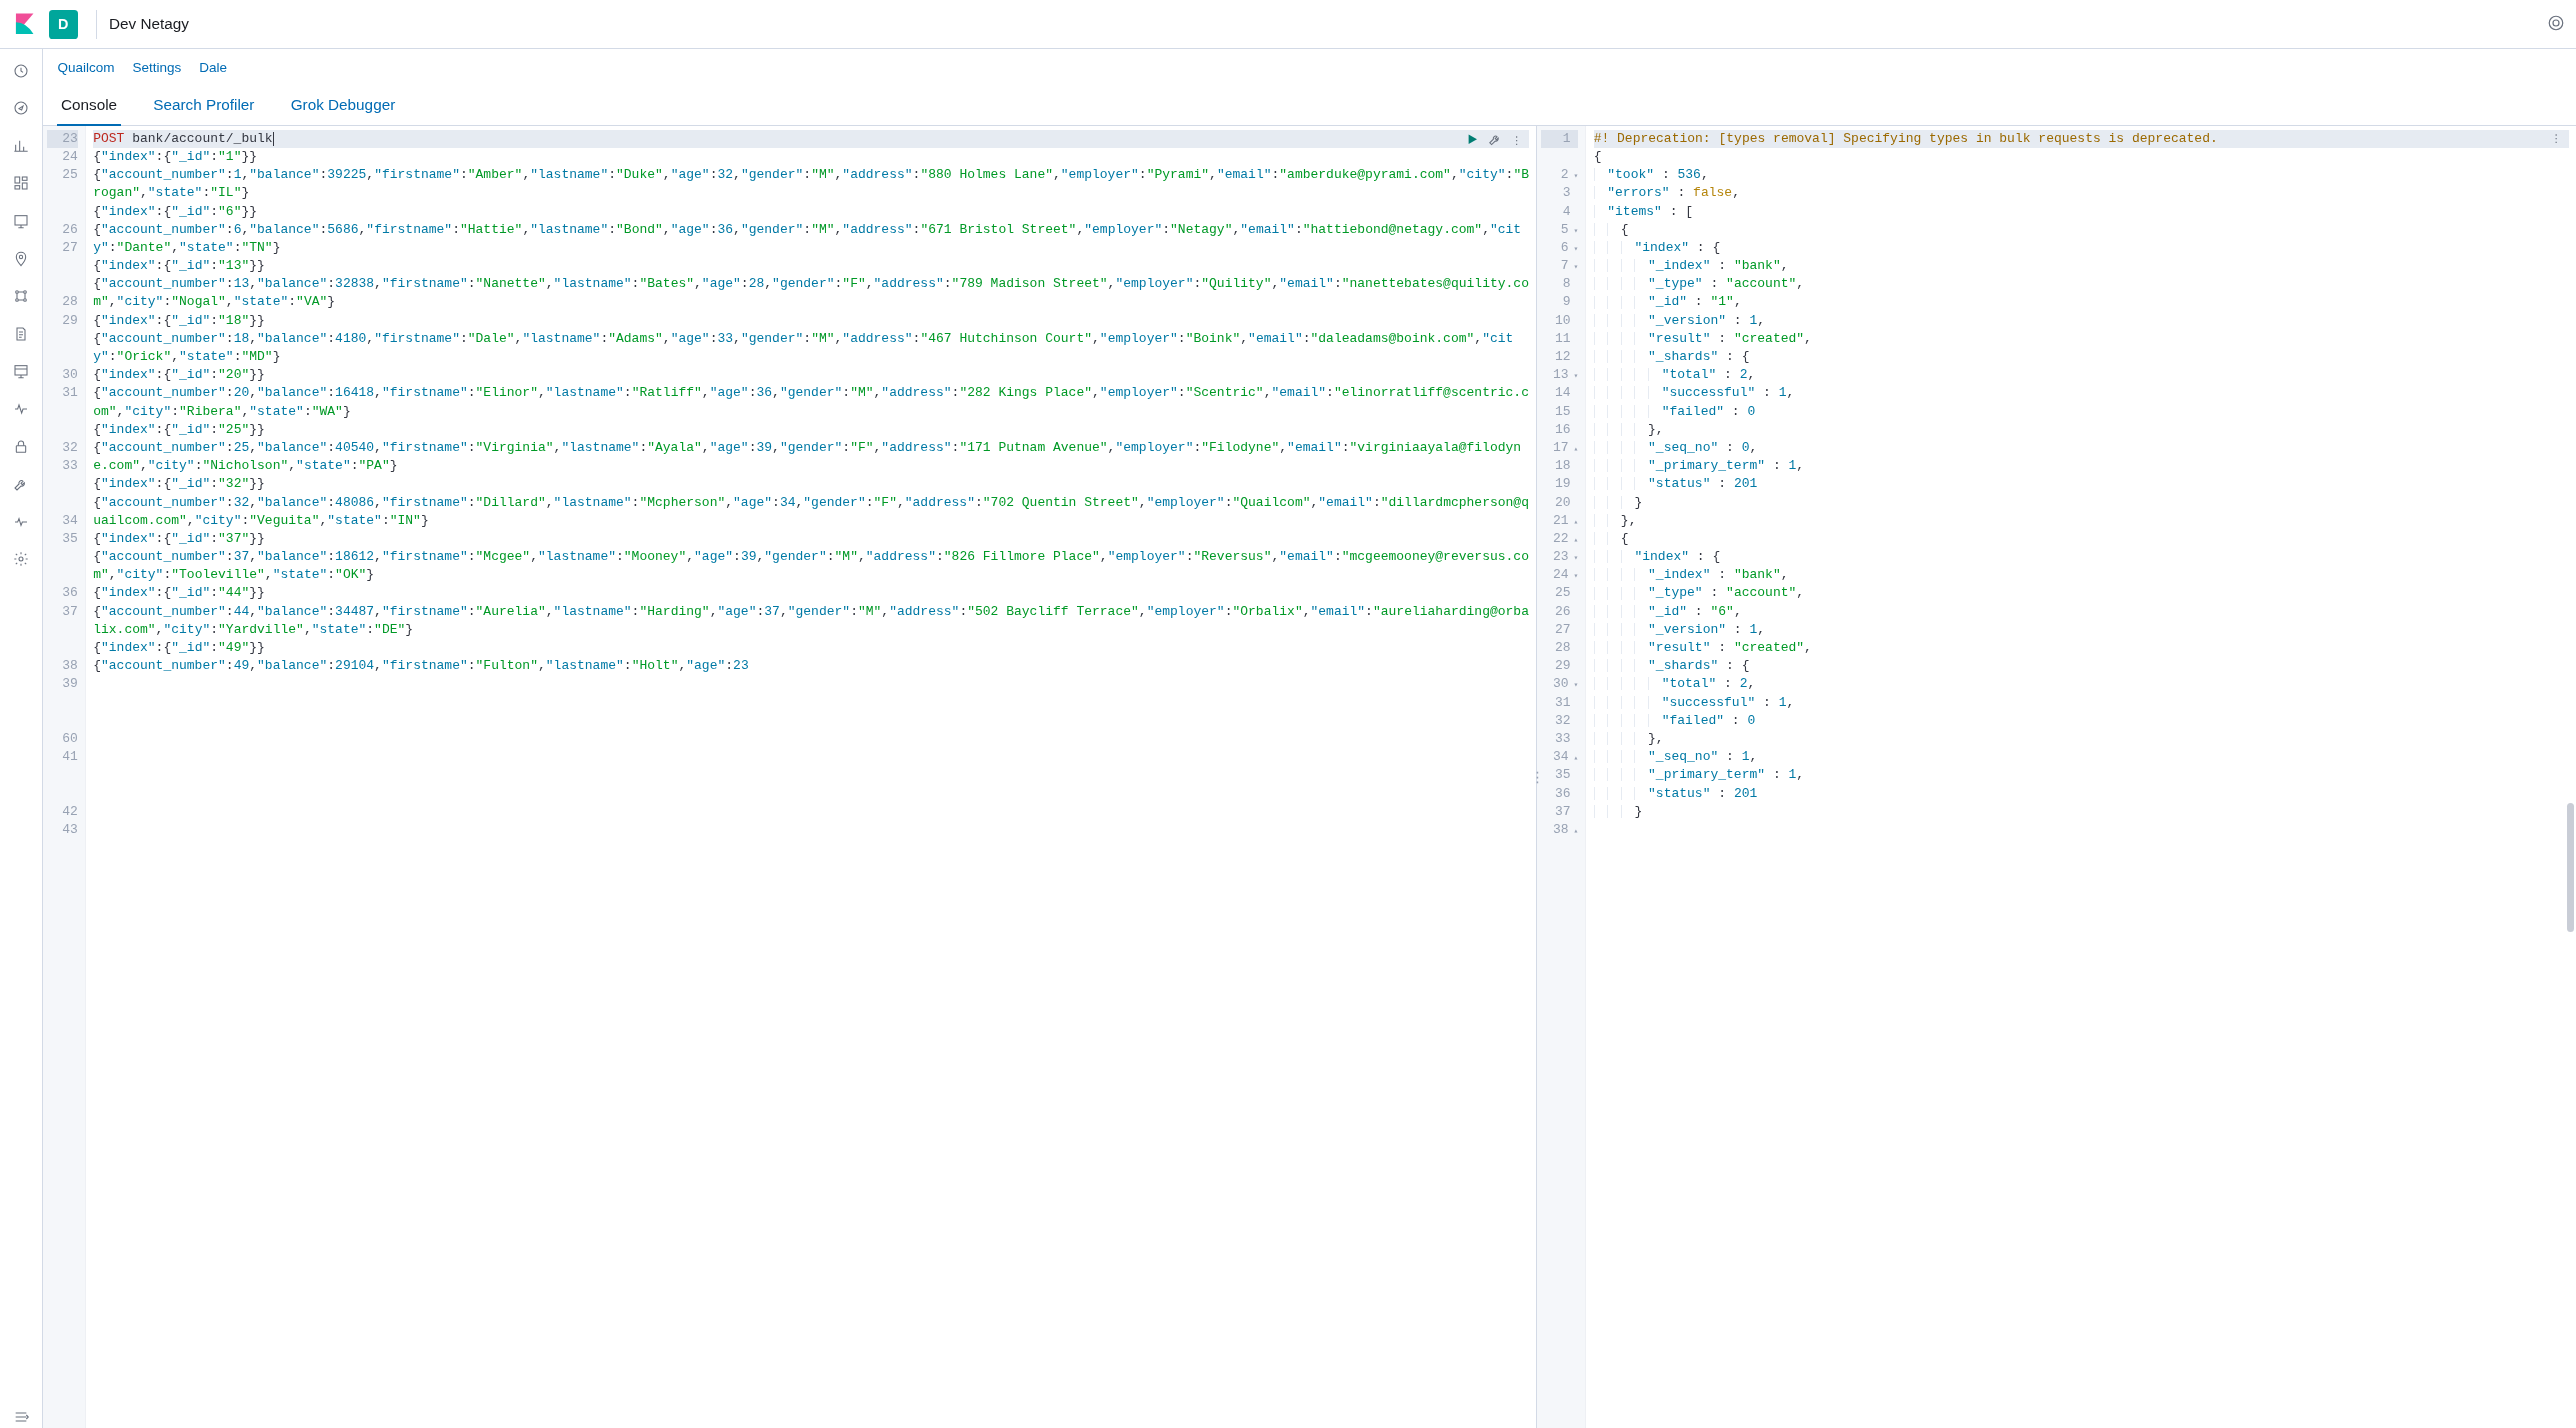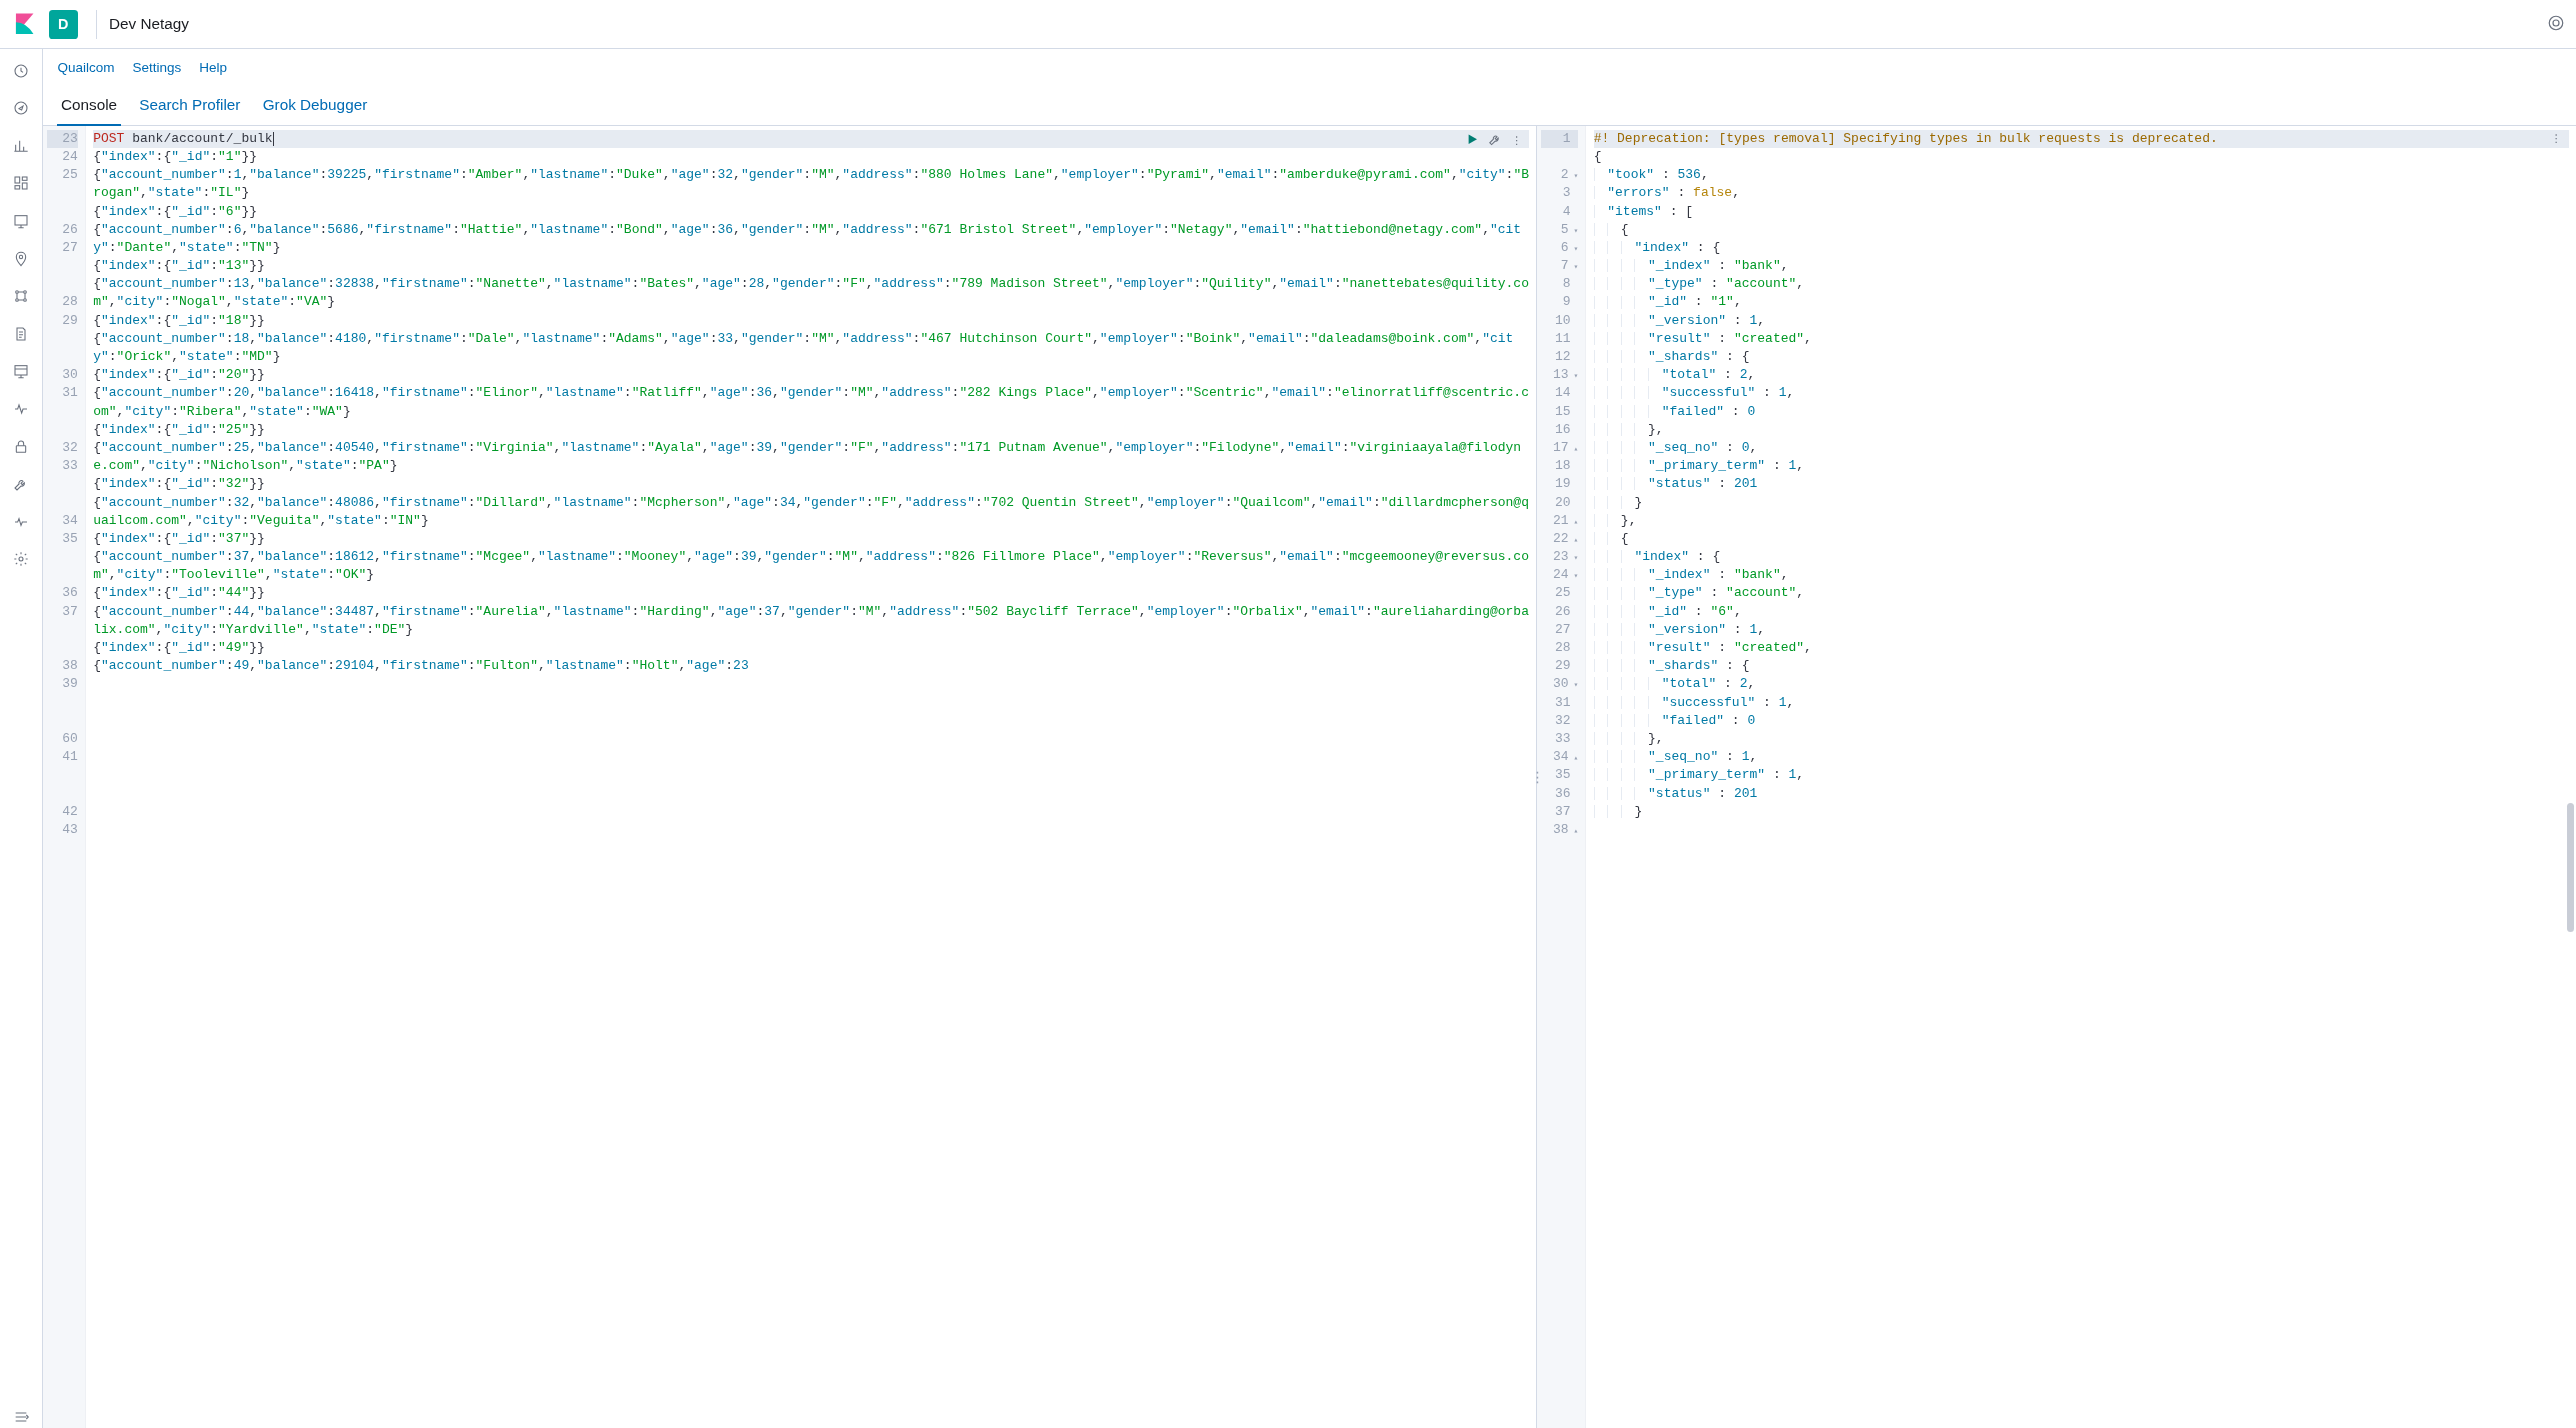--- a/index.html
+++ b/index.html
@@ -13,21 +13,21 @@
 .topbar-right { margin-left: auto; display: flex; align-items: center; }
 .recent-icon { color: #69707d; }
 .body { display: flex; flex: 1; min-height: 0; }
 .sidenav { width: 43px; border-right: 0.9px solid #d3dae6; display: flex; flex-direction: column; align-items: center; padding-top: 10.8px; gap: 16px; }
 .sidenav-spacer { flex: 1; }
 .nav-icon { width: 21.6px; height: 21.6px; display: flex; align-items: center; justify-content: center; color: #69707d; cursor: pointer; }
 .nav-icon svg { width: 16px; height: 16px; }
 .main { flex: 1; display: flex; flex-direction: column; min-width: 0; }
 .subnav { display: flex; align-items: center; padding: 10.8px 14.4px 0 14.4px; gap: 18px; }
 .subnav a { color: #006bb4; font-size: 13.5px; text-decoration: none; cursor: pointer; }
-.tabs { display: flex; padding: 14.4px 14.4px 0 14.4px; gap: 15px; border-bottom: 0.9px solid #d3dae6; }
+.tabs { display: flex; padding: 14.4px 14.4px 0 14.4px; gap: 29px; border-bottom: 0.9px solid #d3dae6; }
 .tab { padding: 7.2px 3.6px 10.8px 3.6px; font-size: 15.3px; color: #006bb4; cursor: pointer; position: relative; }
 .tab.active { color: #1a1c21; }
 .tab.active::after { content: ''; position: absolute; left: 0; right: 0; bottom: -0.9px; height: 1.8px; background: #006bb4; }
 .editor-area { flex: 1; display: flex; min-height: 0; position: relative; }
 .pane { display: flex; position: relative; overflow: hidden; font-family: 'SFMono-Regular', Consolas, 'Liberation Mono', Menlo, monospace; font-size: 13px; line-height: 1.4; }
 .pane-left { width: 59%; border-right: 0.9px solid #d3dae6; }
 .pane-right { flex: 1; }
 .gutter { background: #f5f7fa; color: #98a2b3; text-align: right; padding: 3.6px 7.2px 3.6px 3.6px; user-select: none; min-width: 43px; border-right: 0.9px solid #eef0f4; }
 .gutter-right { min-width: 49px; }
 .code { flex: 1; padding: 3.6px 7.2px; white-space: pre-wrap; word-break: break-all; overflow-y: auto; position: relative; }
@@ -168,21 +168,21 @@
             <path d="M4 6h16M4 12h16M4 18h16"></path>
             <path d="M20 9l3 3-3 3"></path>
           </svg>
         </div>
     </div>
 
     <div class="main">
       <div class="subnav">
         <a>Quailcom</a>
         <a>Settings</a>
-        <a>Help</a>
+        <a>Dale</a>
       </div>
       <div class="tabs">
         <div class="tab active">Console</div>
         <div class="tab">Search Profiler</div>
         <div class="tab">Grok Debugger</div>
       </div>
 
       <div class="editor-area">
         <div class="pane pane-left">
           <div class="gutter" id="gutter-left">

